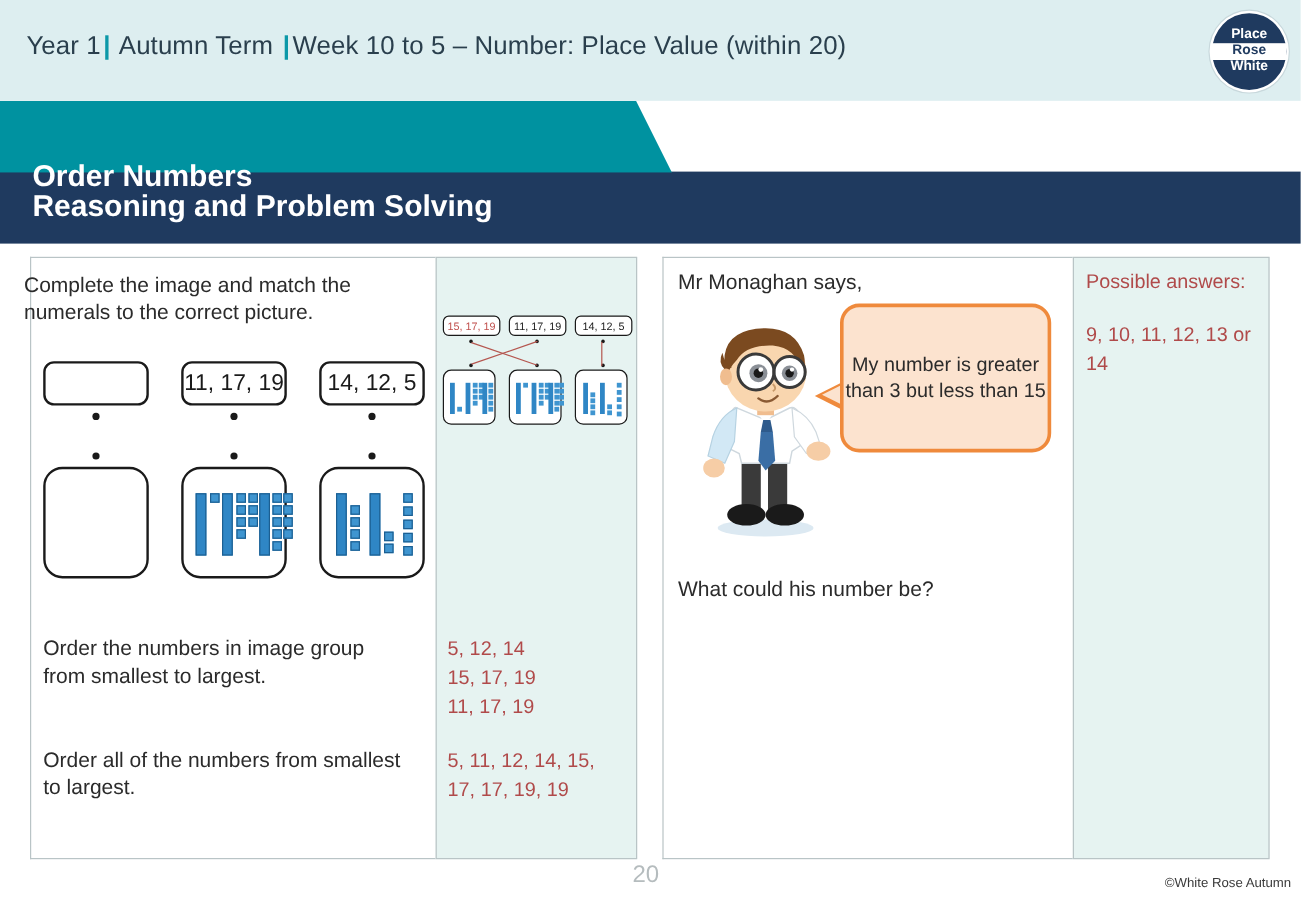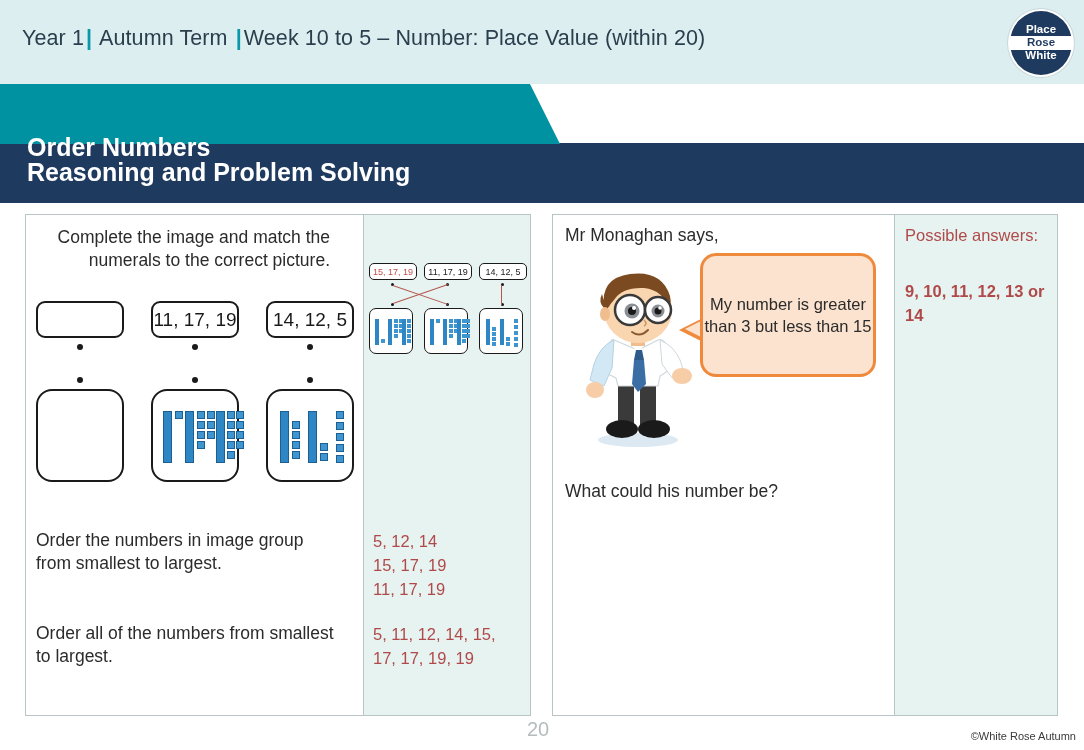--- a/index.html
+++ b/index.html
@@ -170,21 +170,21 @@
   <div class="l3">White</div>
 </div>
 
 <div class="band-navy"></div>
 <div class="band-teal"></div>
 <div class="band-teal-text">Order Numbers</div>
 <div class="band-navy-text">Reasoning and Problem Solving</div>
 
 <div class="q-left"></div>
 
-<div class="qtext" style="left:30px;top:226px;width:300px;text-align:right;">Complete the image and match the numerals to the correct picture.</div>
+<div class="qtext" style="left:20px;top:226px;width:300px;">Complete the image and match the numerals to the correct picture.</div>
 
 <div class="numbox" style="left:36px;top:301px;width:88px;height:37px;"></div>
 <div class="numbox" style="left:151px;top:301px;width:88px;height:37px;">11, 17, 19</div>
 <div class="numbox" style="left:266px;top:301px;width:88px;height:37px;">14, 12, 5</div>
 
 <div class="dot" style="left:77px;top:344px;"></div>
 <div class="dot" style="left:192px;top:344px;"></div>
 <div class="dot" style="left:307px;top:344px;"></div>
 
 <div class="dot" style="left:77px;top:377px;"></div>
@@ -405,16 +405,16 @@
 <div class="bubble-tail-in"></div>
 <div class="bubble">
   <span>My number is greater than 3 but less than 15</span>
 </div>
 
 <div class="qtext" style="left:565px;top:480px;width:310px;">What could his number be?</div>
 
 <div class="a-right"></div>
 
 <div class="atext" style="left:905px;top:224px;width:150px;">Possible answers:</div>
-<div class="atext" style="left:905px;top:280px;width:150px;font-weight:bold;">9, 10, 11, 12, 13 or 14</div>
+<div class="atext" style="left:905px;top:268px;width:150px;">9, 10, 11, 12, 13 or 14</div>
 
 <div class="pagenum">20</div>
 <div class="copyright">©White Rose Autumn</div>
 
 </body></html>

